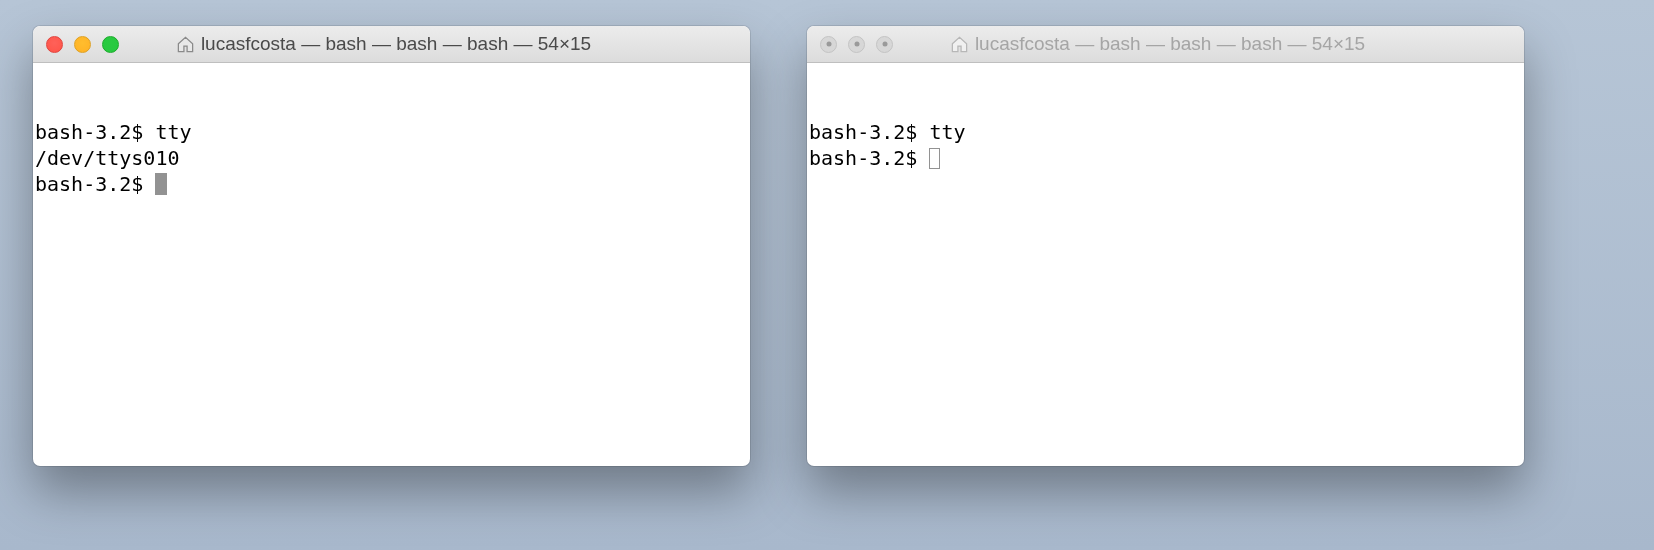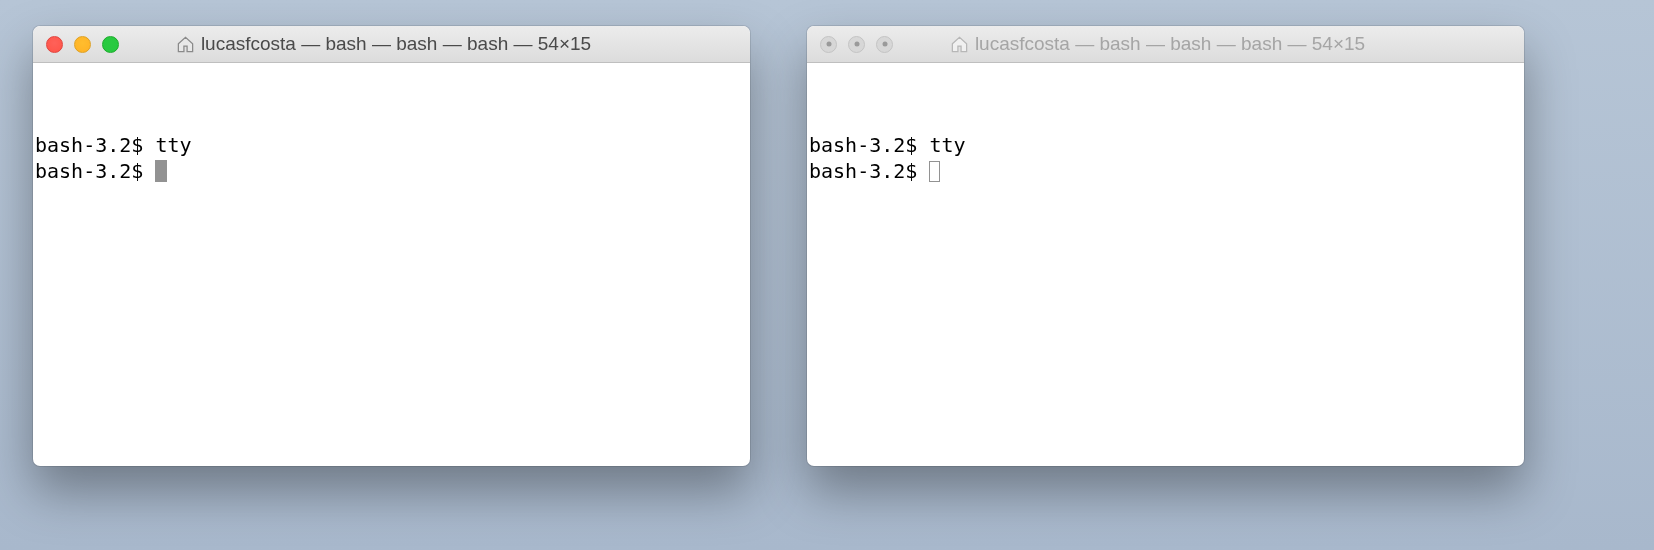--- a/index.html
+++ b/index.html
@@ -103,21 +103,21 @@
     }
     .active .title-text { color: #4a4a4a; }
     .inactive .title-text { color: #a5a5a5; }
     .home-icon {
       width: 19px;
       height: 19px;
       flex-shrink: 0;
     }
     .terminal-body {
       background: #ffffff;
-      padding: 17px 2px;
+      padding: 4px 2px;
       font-family: "SF Mono", "Menlo", "Monaco", monospace;
       font-size: 20px;
       line-height: 1.3;
       color: #000000;
       white-space: pre;
       letter-spacing: 0px;
     }
     .terminal-line {
       display: block;
     }
@@ -149,21 +149,21 @@
       <div class="light max"></div>
     </div>
     <div class="title-content">
       <svg class="home-icon" viewBox="0 0 24 24" fill="none">
         <path d="M3 11 L12 3 L21 11 L21 21 L14 21 L14 14 L10 14 L10 21 L3 21 Z" stroke="#8a8a8a" stroke-width="1.6" fill="#e8e8e8"></path>
       </svg>
       <span class="title-text">lucasfcosta — bash — bash — bash — 54×15</span>
     </div>
   </div>
   <div class="terminal-body">
-    <span class="terminal-line"><span>bash-3.2$ </span><span>tty</span></span><span class="terminal-line"><span>bash-3.2$ </span><span class="cursor-block"></span></span>
+    <span class="terminal-line"><span>bash-3.2$ </span><span>tty</span></span><span class="terminal-line"><span>/dev/ttys010</span></span><span class="terminal-line"><span>bash-3.2$ </span><span class="cursor-block"></span></span>
   </div>
 </div>
 
 <div class="window right inactive">
   <div class="titlebar">
     <div class="traffic-lights">
       <div class="light close"></div>
       <div class="light min"></div>
       <div class="light max"></div>
     </div>

